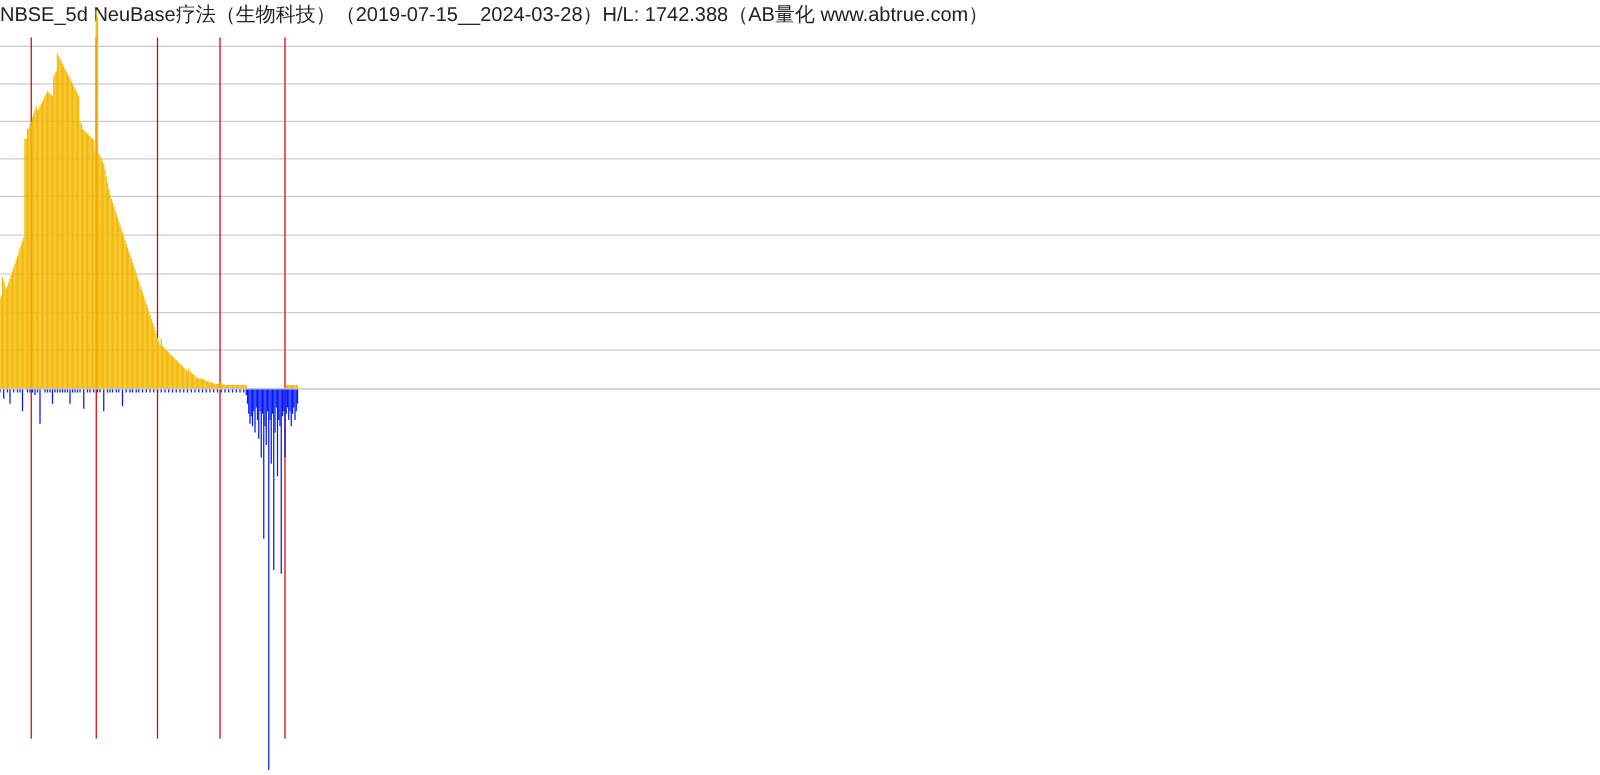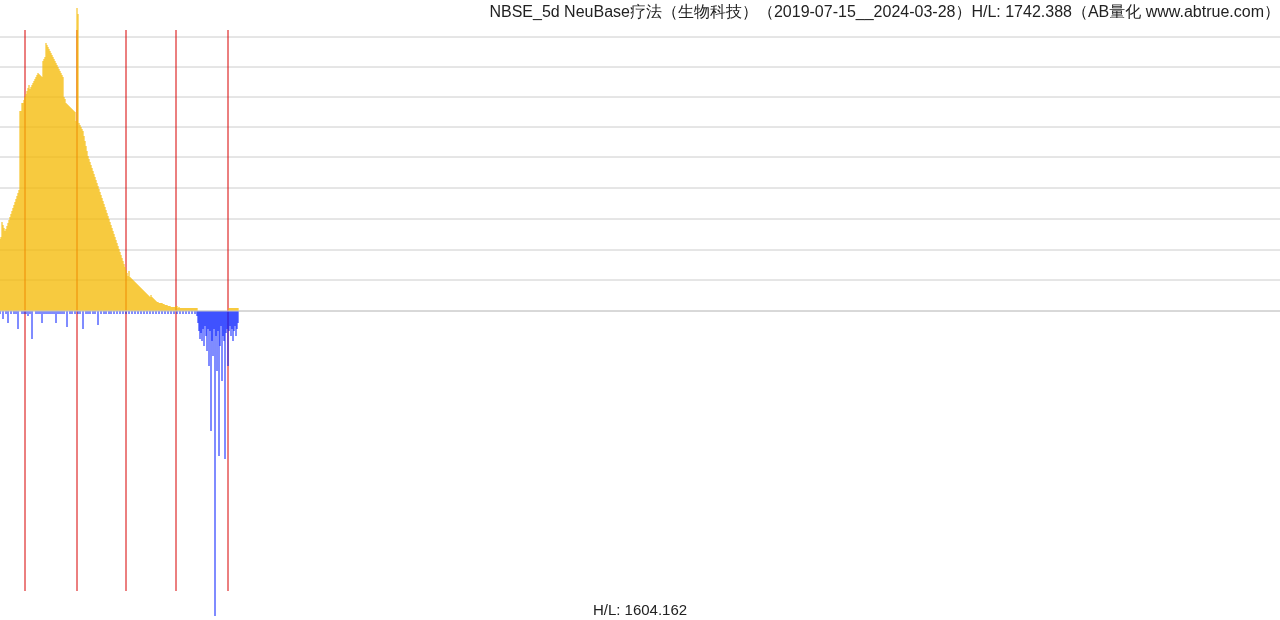--- a/index.html
+++ b/index.html
@@ -1,17 +1,17 @@
 <!DOCTYPE html>
 <html><head>
   <meta charset="utf-8">
   <style>
     html,body{margin:0;padding:0;width:1280px;height:620px;font-family:Arial,"Microsoft YaHei",sans-serif;background:#fff;overflow:hidden}
     .chart{position:relative;width:1280px;height:620px}
-    .title{position:absolute;top:2px;left:0;right:0;text-align:right;font-size:16px;color:#222}
+    .title{position:absolute;top:2px;left:0;right:0;text-align:left;font-size:16px;color:#222}
     .hl{position:absolute;bottom:2px;left:0;right:0;text-align:center;font-size:15px;color:#222}
     svg{position:absolute;top:0;left:0}
   </style>
 </head>
 <body>
 
 <div class="chart">
   <div class="title">NBSE_5d NeuBase疗法（生物科技）（2019-07-15__2024-03-28）H/L: 1742.388（AB量化  www.abtrue.com）</div>
   <svg id="svg" width="1280" height="620">
       <line x1="0" y1="37" x2="1280" y2="37" stroke="#cccccc" stroke-width="1"></line>
@@ -349,14 +349,13 @@
       <line x1="231" y1="311" x2="231" y2="336" stroke="#0018ff" stroke-width="1"></line>
       <line x1="232" y1="311" x2="232" y2="329" stroke="#0018ff" stroke-width="1"></line>
       <line x1="233" y1="311" x2="233" y2="341" stroke="#0018ff" stroke-width="1"></line>
       <line x1="234" y1="311" x2="234" y2="331" stroke="#0018ff" stroke-width="1"></line>
       <line x1="235" y1="311" x2="235" y2="326" stroke="#0018ff" stroke-width="1"></line>
       <line x1="236" y1="311" x2="236" y2="336" stroke="#0018ff" stroke-width="1"></line>
       <line x1="237" y1="311" x2="237" y2="329" stroke="#0018ff" stroke-width="1"></line>
       <line x1="238" y1="311" x2="238" y2="323" stroke="#0018ff" stroke-width="1"></line>
       <line x1="0" y1="311" x2="1280" y2="311" stroke="#cccccc" stroke-width="1"></line>
     </svg>
-  <div class="hl">H/L: 1604.162</div>
 </div>
 
 </body></html>

